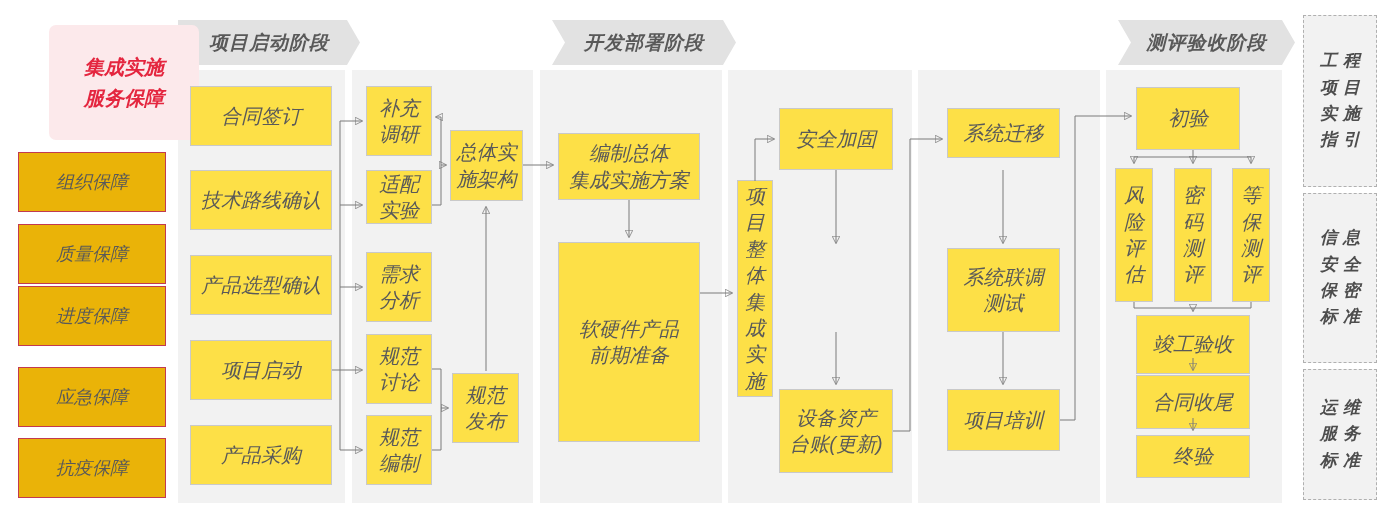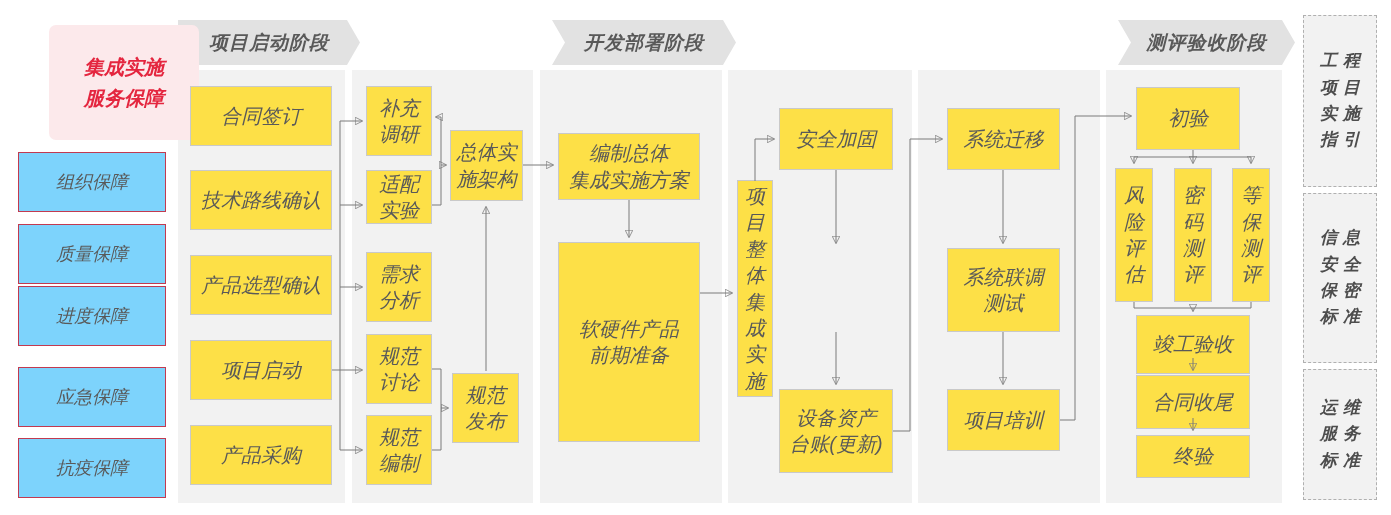--- a/index.html
+++ b/index.html
@@ -19,21 +19,21 @@
   .chev.first{clip-path:polygon(0 0,calc(100% - 13px) 0,100% 50%,calc(100% - 13px) 100%,0 100%);}
 
   .box{position:absolute;background:#fde047;border:1px solid var(--box_border);
        display:flex;align-items:center;justify-content:center;text-align:center;
        font-size:20px;color:var(--text_gray);line-height:1.32;white-space:pre-line;}
 
   .side-title{position:absolute;left:17px;top:25px;width:150px;height:115px;
        background:var(--side_title_bg);border-radius:7px;
        display:flex;align-items:center;justify-content:center;text-align:center;
        font-size:20px;font-weight:bold;color:var(--title_red);line-height:1.55;white-space:pre-line;margin-left:32px;}
-  .side-box{position:absolute;left:18px;width:148px;height:60px;background:#7dd3fc;
+  .side-box{position:absolute;left:18px;width:148px;height:60px;background:#eab308;
        border:1px solid var(--side_border_red);
        display:flex;align-items:center;justify-content:center;
        font-size:18px;color:var(--text_gray);}
 
   .standard{position:absolute;left:1303px;width:74px;background:var(--body_gray);
        border:1px dashed #b0b0b0;
        display:flex;align-items:center;justify-content:center;text-align:left;
        font-size:17px;font-weight:bold;color:var(--standard_text);
        line-height:1.55;white-space:pre-line;letter-spacing:6px;padding-left:6px;}
 
@@ -95,21 +95,21 @@
 整
 体
 集
 成
 实
 施</div>
   <div class="box" style="left:779px;top:108px;width:114px;height:62px">安全加固</div>
   <div class="box" style="left:779px;top:389px;width:114px;height:84px">设备资产
 台账(更新)</div>
 
-  <div class="box" style="left:947px;top:108px;width:113px;height:62px">系统迁移</div>
+  <div class="box" style="left:947px;top:108px;width:113px;height:50px">系统迁移</div>
   <div class="box" style="left:947px;top:248px;width:113px;height:84px">系统联调
 测试</div>
   <div class="box" style="left:947px;top:389px;width:113px;height:62px">项目培训</div>
 
   <div class="box" style="left:1136px;top:87px;width:104px;height:63px">初验</div>
   <div class="box" style="left:1115px;top:168px;width:38px;height:134px">风
 险
 评
 估</div>
   <div class="box" style="left:1174px;top:168px;width:38px;height:134px">密

